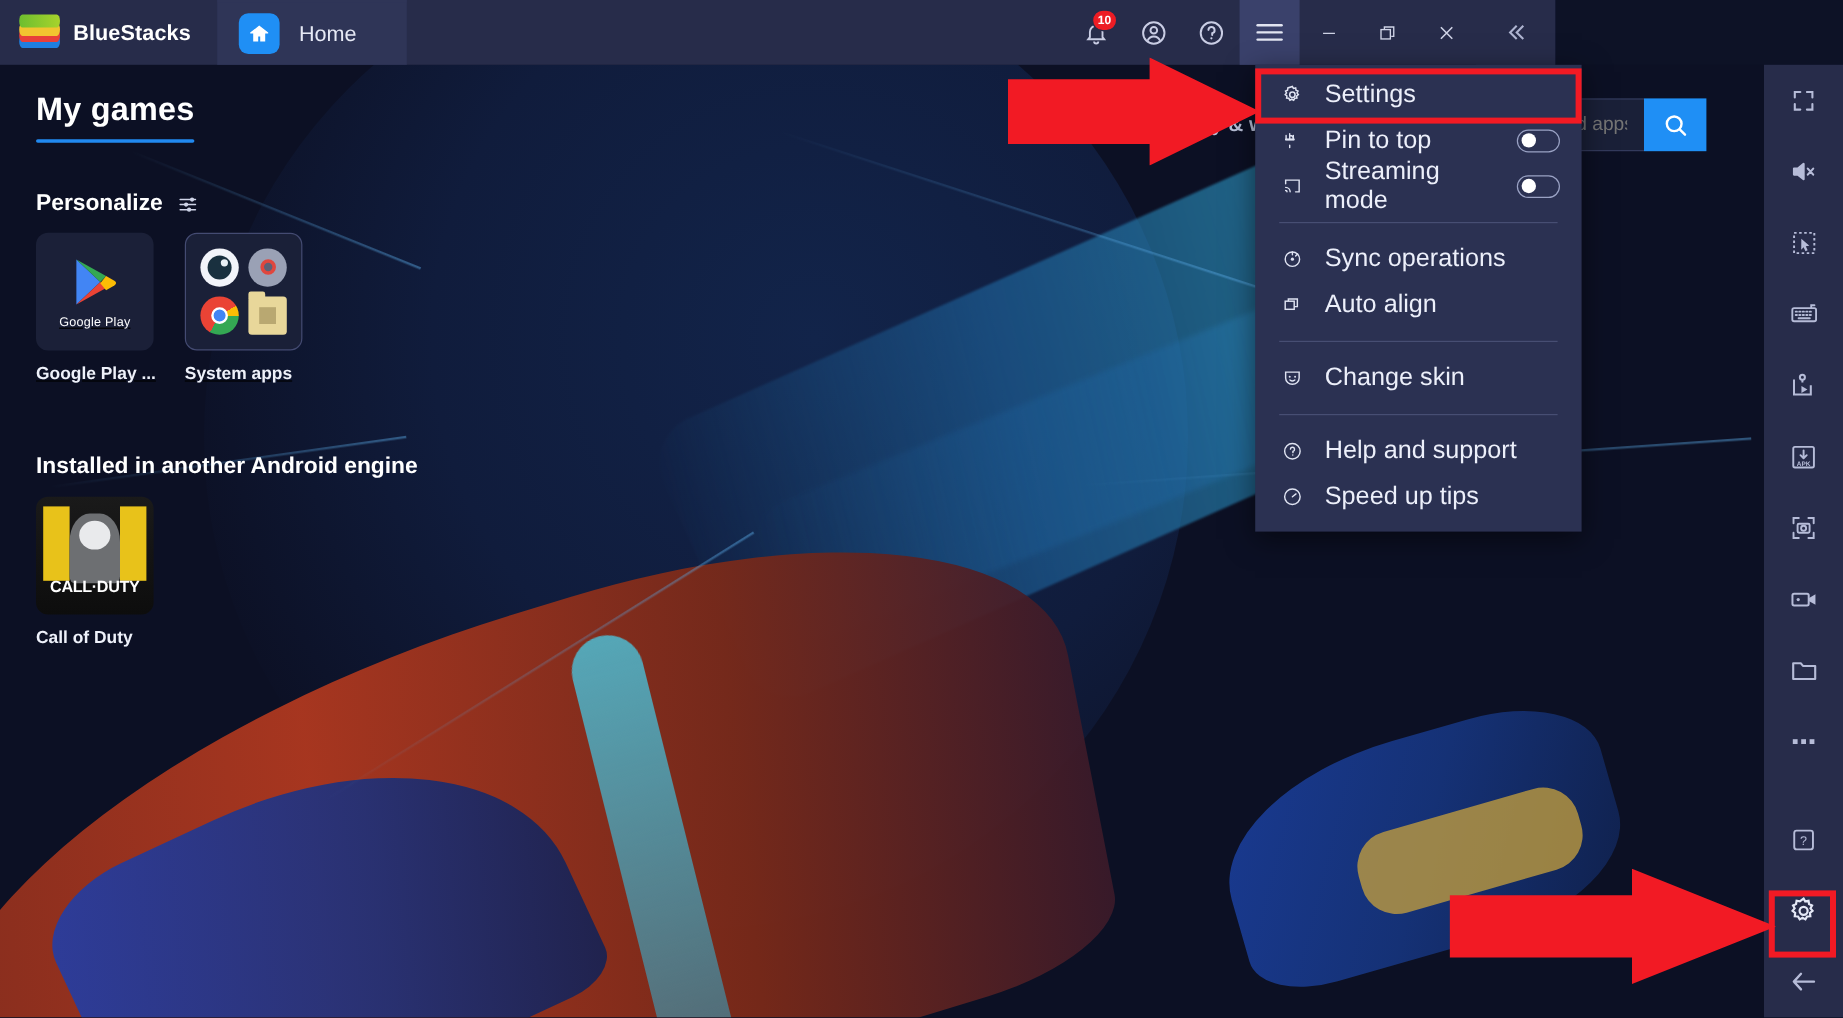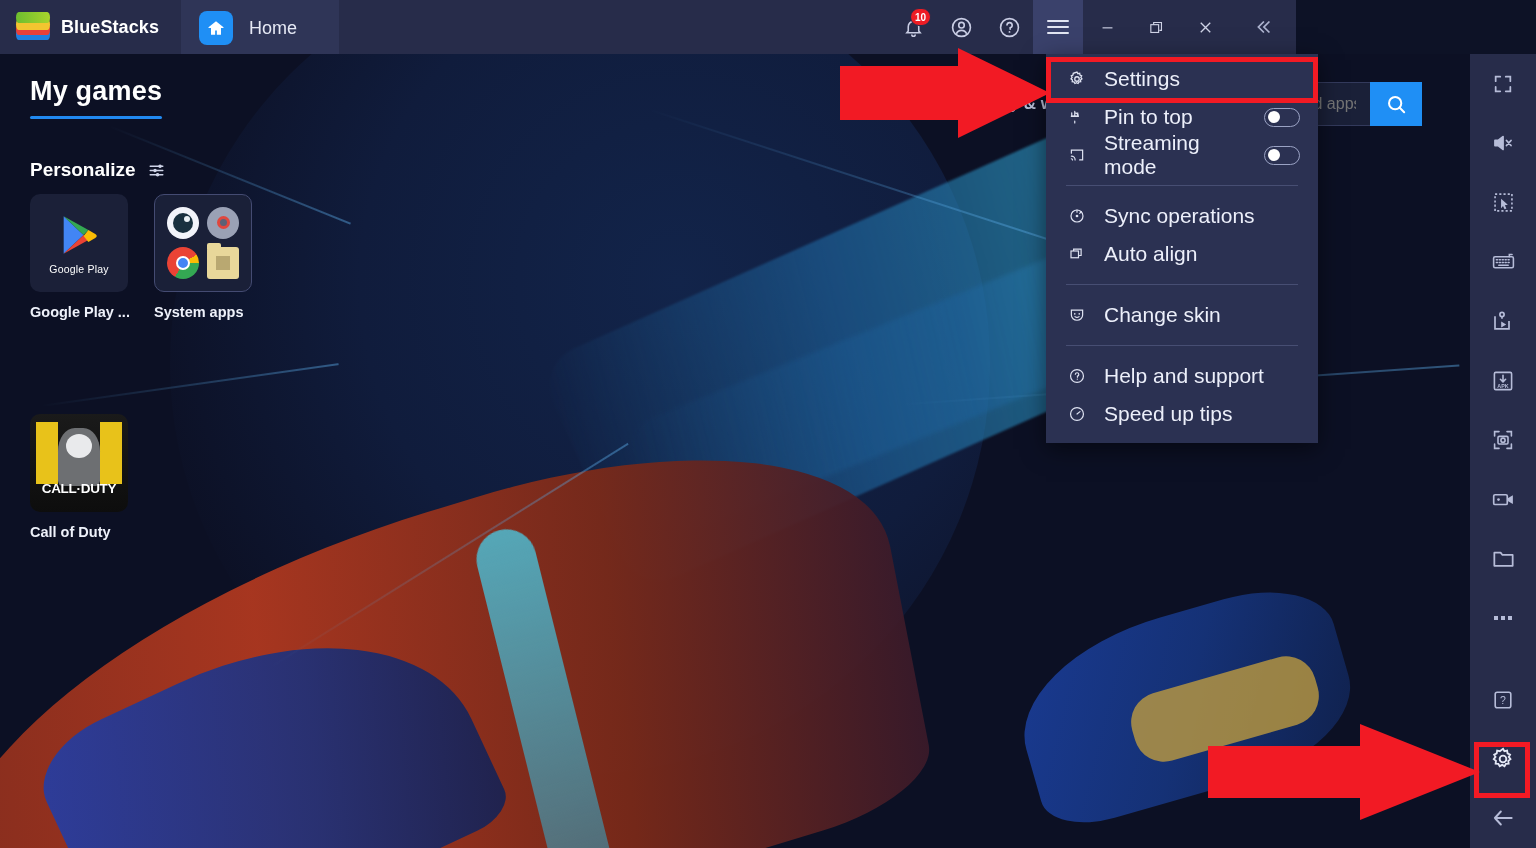--- a/index.html
+++ b/index.html
@@ -372,21 +372,21 @@
       <span class="personalize-icon">
         <svg width="17" height="17" viewBox="0 0 24 24" stroke="#cfd4e8" stroke-width="1.8" fill="none">
           <path d="M3 6h12M19 6h2M3 12h5M12 12h9M3 18h9M16 18h5" stroke-linecap="round"></path>
           <circle cx="17" cy="6" r="1.6" fill="#cfd4e8"></circle>
             <circle cx="10" cy="12" r="1.6" fill="#cfd4e8"></circle>
             <circle cx="13.5" cy="18" r="1.6" fill="#cfd4e8"></circle>
         </svg>
       </span>
     </div>
 
-    <div class="apps-row" style="left:30px; top:140px;">
+    <div class="apps-row" style="left:30px; top:140px;text-decoration:underline;">
 
       <div class="app-tile">
         <div class="app-icon gp-tile">
           <svg width="46" height="46" viewBox="0 0 24 24">
             <path d="M4 2.2v19.6l10.4-9.8z" fill="#4285f4"></path>
             <path d="M4 2.2l12.9 7.2-2.5 2.6z" fill="#34a853"></path>
             <path d="M4 21.8l12.9-7.2-2.5-2.6z" fill="#ea4335"></path>
             <path d="M16.9 9.4l3.6 2.1c1 .6 1 1.4 0 2l-3.6 2.1-2.5-3.1z" fill="#fbbc05"></path>
           </svg>
           <span class="gp-text">Google Play</span>
@@ -408,20 +408,23 @@
             </span>
           <span class="mini mini-folder">
               <b></b>
             </span>
         </div>
         <div class="app-label">System apps</div>
       </div>
 
     </div>
 
+    <div class="section-title" style="left:30px; top:324px;">
+      <span>Installed in another Android engine</span>
+    </div>
 
     <div class="apps-row" style="left:30px; top:360px;">
       <div class="app-tile">
         <div class="app-icon cod">
           <span class="cod-y1"></span>
             <span class="cod-y2"></span>
           <span class="cod-fig"></span>
             <span class="cod-mask"></span>
           <span class="cod-text">CALL·DUTY</span>
         </div>

